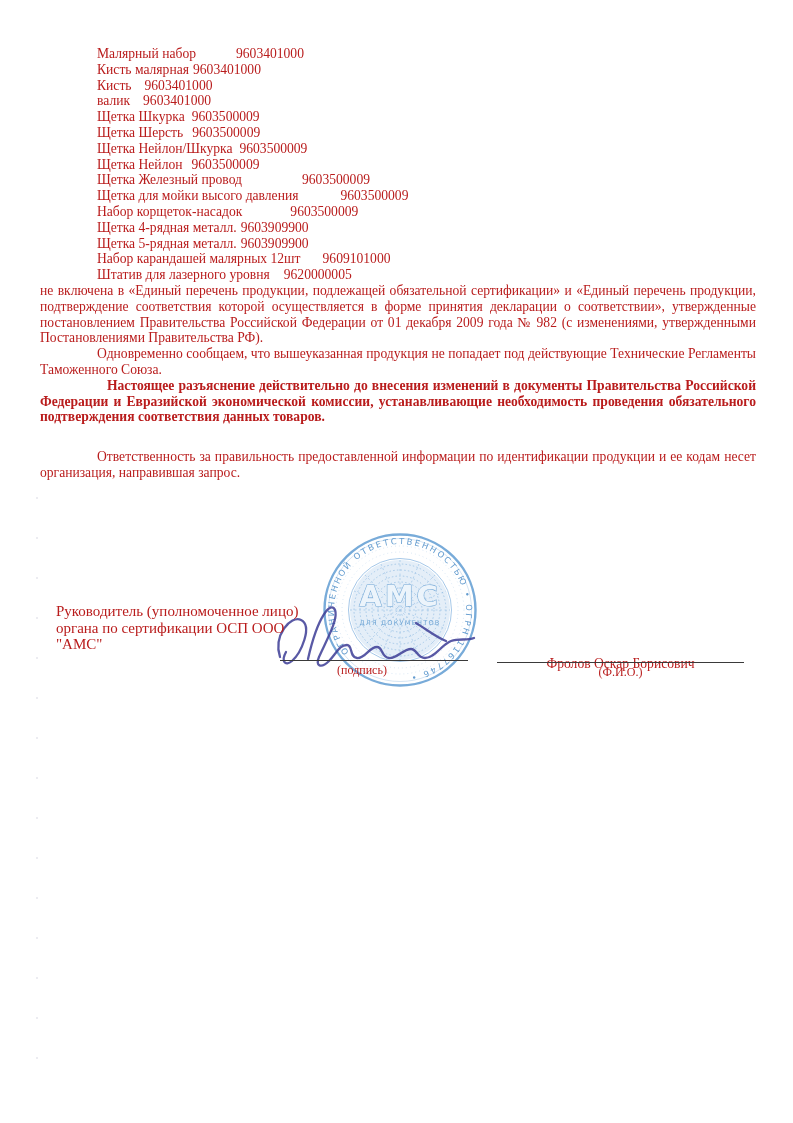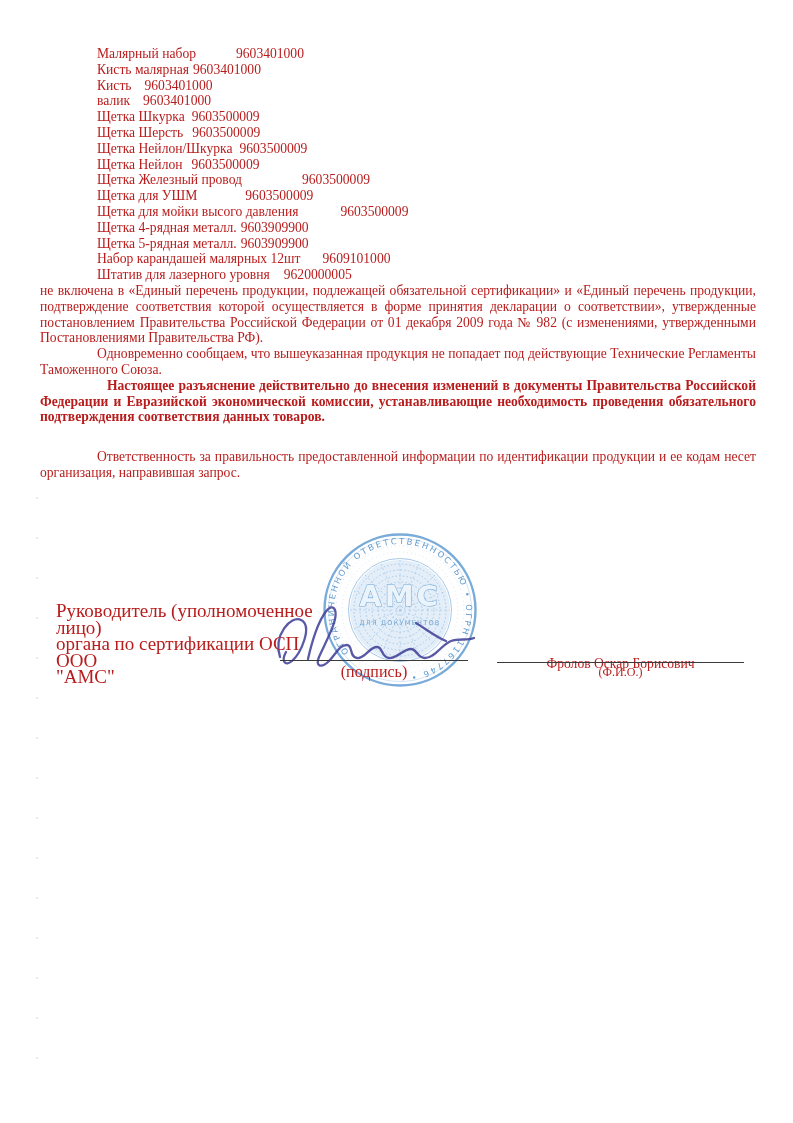--- a/index.html
+++ b/index.html
@@ -21,31 +21,31 @@
   .gap{display:inline-block;height:1px;}
   .para{
     margin:0;text-align:justify;text-align-last:left;
   }
   .indent{text-indent:57px;}
   .indent-lg{text-indent:67px;font-weight:bold;}
   .para-gap{margin-top:24px;}
   
   .sig-left{
     position:absolute;left:56px;top:603px;width:270px;
-    font-size:19px;line-height:16.6px;z-index:3;
+    font-size:15px;line-height:16.6px;z-index:3;
   }
   .stamp-wrap{position:absolute;left:316px;top:526px;width:168px;height:168px;z-index:1;}
   .scrawl-wrap{position:absolute;left:268px;top:593px;width:212px;height:88px;z-index:2;}
   .sig-line{
     position:absolute;left:280px;top:660px;width:188px;
     border-top:1.3px solid #3a3a3a;z-index:3;
   }
   .sig-caption{
-    position:absolute;left:280px;top:663px;width:188px;
-    text-align:center;font-size:16px;z-index:3;
+    position:absolute;left:268px;top:663px;width:188px;
+    text-align:center;font-size:12px;z-index:3;
   }
   .fio-name{
     position:absolute;left:497px;top:656px;width:247px;
     text-align:center;font-size:13.6px;z-index:3;
   }
   .fio-line{
     position:absolute;left:497px;top:662px;width:247px;
     border-top:1.3px solid #3a3a3a;z-index:3;
   }
   .fio-caption{
@@ -72,22 +72,22 @@
     <div class="product-list">
       <div class="row"><span>Малярный набор</span><span class="gap" style="width:40px"></span><span>9603401000</span></div>
       <div class="row"><span>Кисть малярная</span><span class="gap" style="width:4px"></span><span>9603401000</span></div>
       <div class="row"><span>Кисть</span><span class="gap" style="width:13px"></span><span>9603401000</span></div>
       <div class="row"><span>валик</span><span class="gap" style="width:13px"></span><span>9603401000</span></div>
       <div class="row"><span>Щетка Шкурка</span><span class="gap" style="width:7px"></span><span>9603500009</span></div>
       <div class="row"><span>Щетка Шерсть</span><span class="gap" style="width:9px"></span><span>9603500009</span></div>
       <div class="row"><span>Щетка Нейлон/Шкурка</span><span class="gap" style="width:7px"></span><span>9603500009</span></div>
       <div class="row"><span>Щетка Нейлон</span><span class="gap" style="width:9px"></span><span>9603500009</span></div>
       <div class="row"><span>Щетка Железный провод</span><span class="gap" style="width:60px"></span><span>9603500009</span></div>
-      <div class="row"><span>Щетка для УШМ</span><span class="gap" style="width:48px"></span><span>9603500009</span></div>
       <div class="row"><span>Щетка для мойки высого давления</span><span class="gap" style="width:42px"></span><span>9603500009</span></div>
+      <div class="row"><span>Набор корщеток-насадок</span><span class="gap" style="width:48px"></span><span>9603500009</span></div>
       <div class="row"><span>Щетка 4-рядная металл.</span><span class="gap" style="width:4px"></span><span>9603909900</span></div>
       <div class="row"><span>Щетка 5-рядная металл.</span><span class="gap" style="width:4px"></span><span>9603909900</span></div>
       <div class="row"><span>Набор карандашей малярных 12шт</span><span class="gap" style="width:22px"></span><span>9609101000</span></div>
       <div class="row"><span>Штатив для лазерного уровня</span><span class="gap" style="width:14px"></span><span>9620000005</span></div>
     </div>
 
     <p class="para">не включена в «Единый перечень продукции, подлежащей обязательной сертификации» и «Единый перечень продукции, подтверждение соответствия которой осуществляется в форме принятия декларации о соответствии», утвержденные постановлением Правительства Российской Федерации от 01 декабря 2009 года № 982 (с изменениями, утвержденными Постановлениями Правительства РФ).</p>
     <p class="para indent">Одновременно сообщаем, что вышеуказанная продукция не попадает под действующие Технические Регламенты Таможенного Союза.</p>
     <p class="para indent-lg">Настоящее разъяснение действительно до внесения изменений в документы Правительства Российской Федерации и Евразийской экономической комиссии, устанавливающие необходимость проведения обязательного подтверждения соответствия данных товаров.</p>
     <p class="para indent para-gap">Ответственность за правильность предоставленной информации по идентификации продукции и ее кодам несет организация, направившая запрос.</p>

